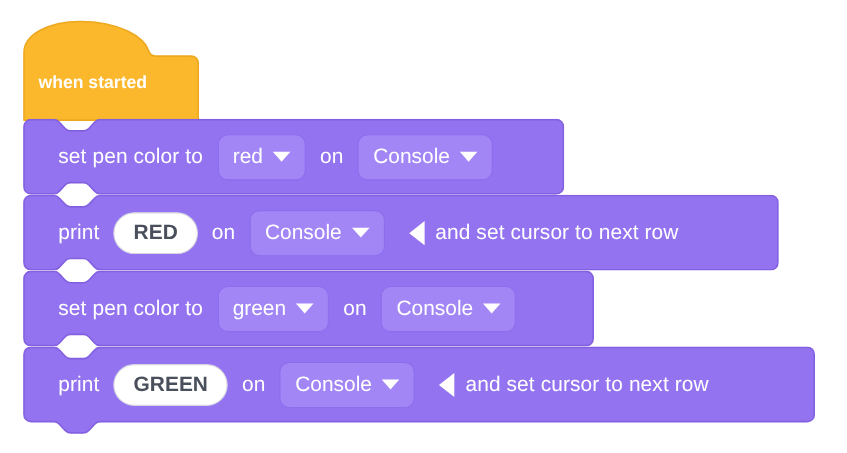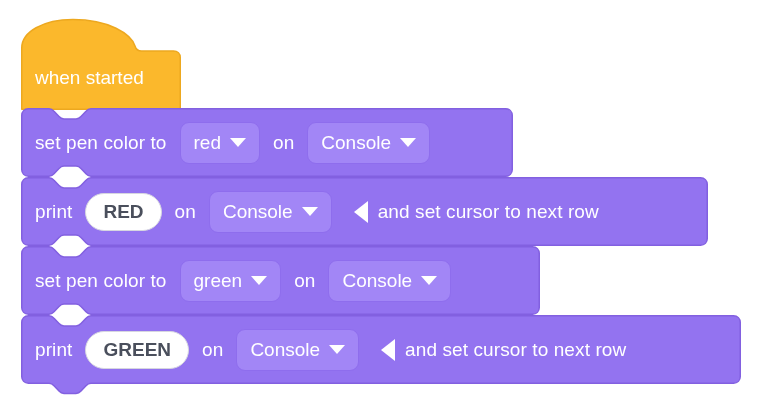--- a/index.html
+++ b/index.html
@@ -39,21 +39,21 @@
     height: 100%;
     pointer-events: none;
   }
 
   .block-row {
     position: relative;
     z-index: 2;
     display: flex;
     align-items: center;
     height: 100%;
-    padding-left: 14px;
+    padding-left: 32px;
     gap: 0;
   }
 
   .lbl {
     color: #ffffff;
     font-size: 19px;
     font-weight: 500;
     letter-spacing: 0.1px;
     white-space: nowrap;
     line-height: 1;
@@ -128,22 +128,22 @@
     top: 18px;
     width: 160px;
     height: 92px;
   }
   #hat-block .hat-label {
     position: absolute;
     z-index: 2;
     left: 14px;
     top: 50px;
     color: #ffffff;
-    font-size: 19px;
-    font-weight: 400;
+    font-size: 16px;
+    font-weight: 700;
     white-space: nowrap;
     line-height: 1;
   }
 </style>
 </head>
 <body>
 
 <div id="canvas">
 
   <div id="hat-block">

